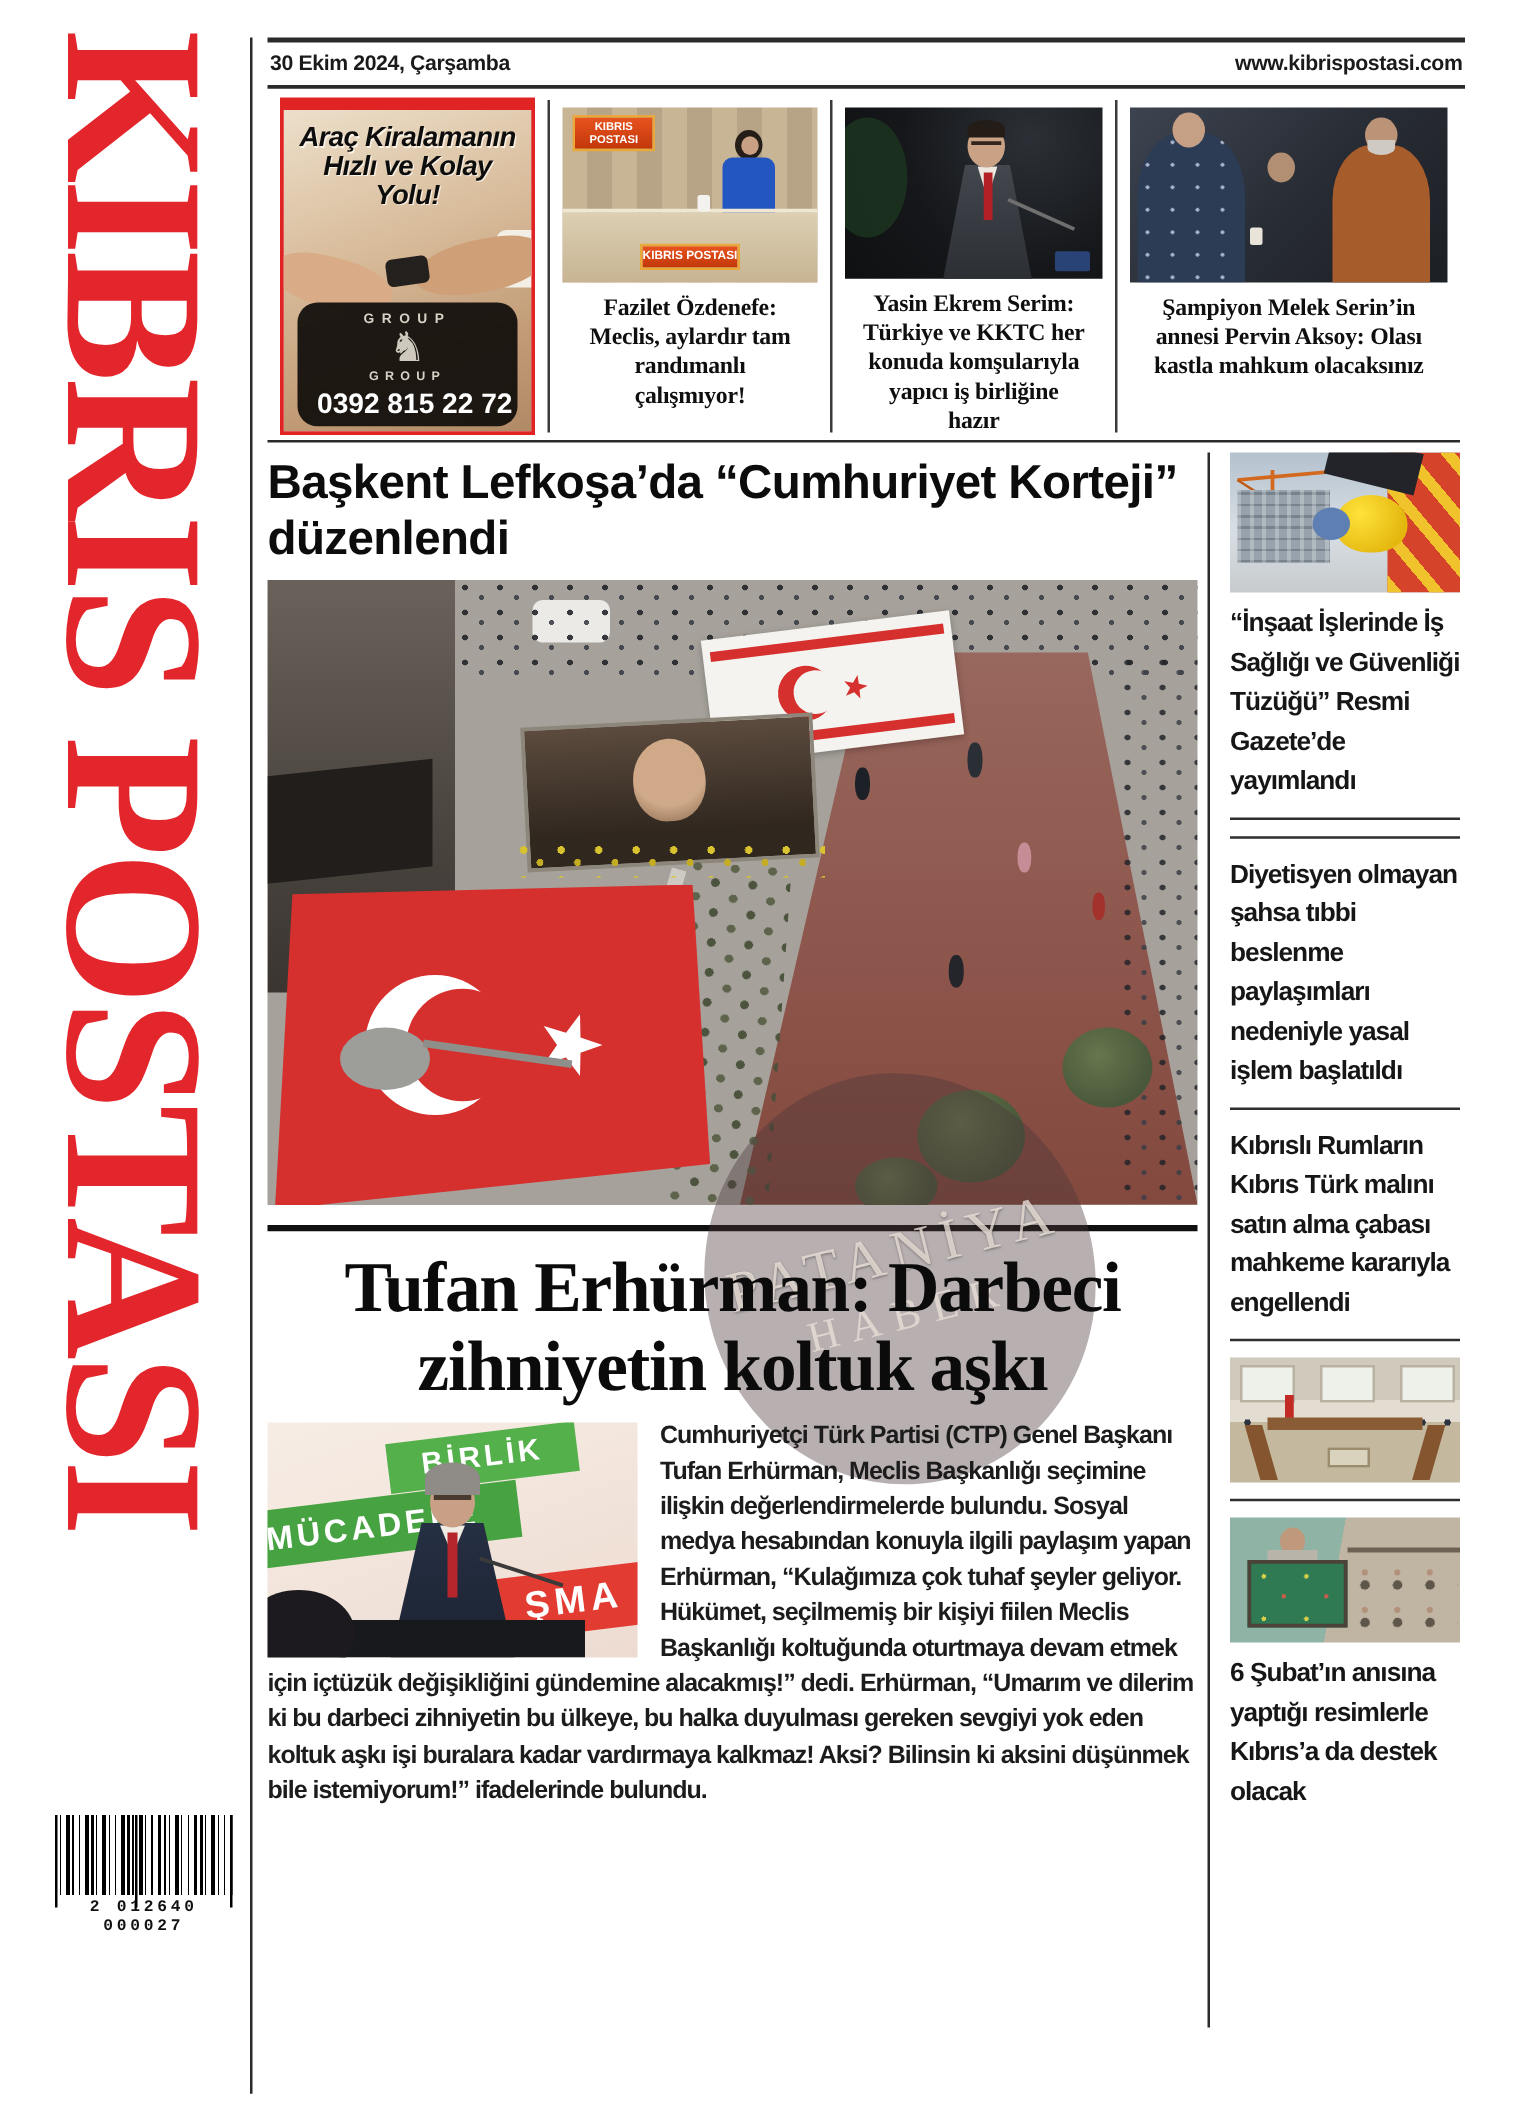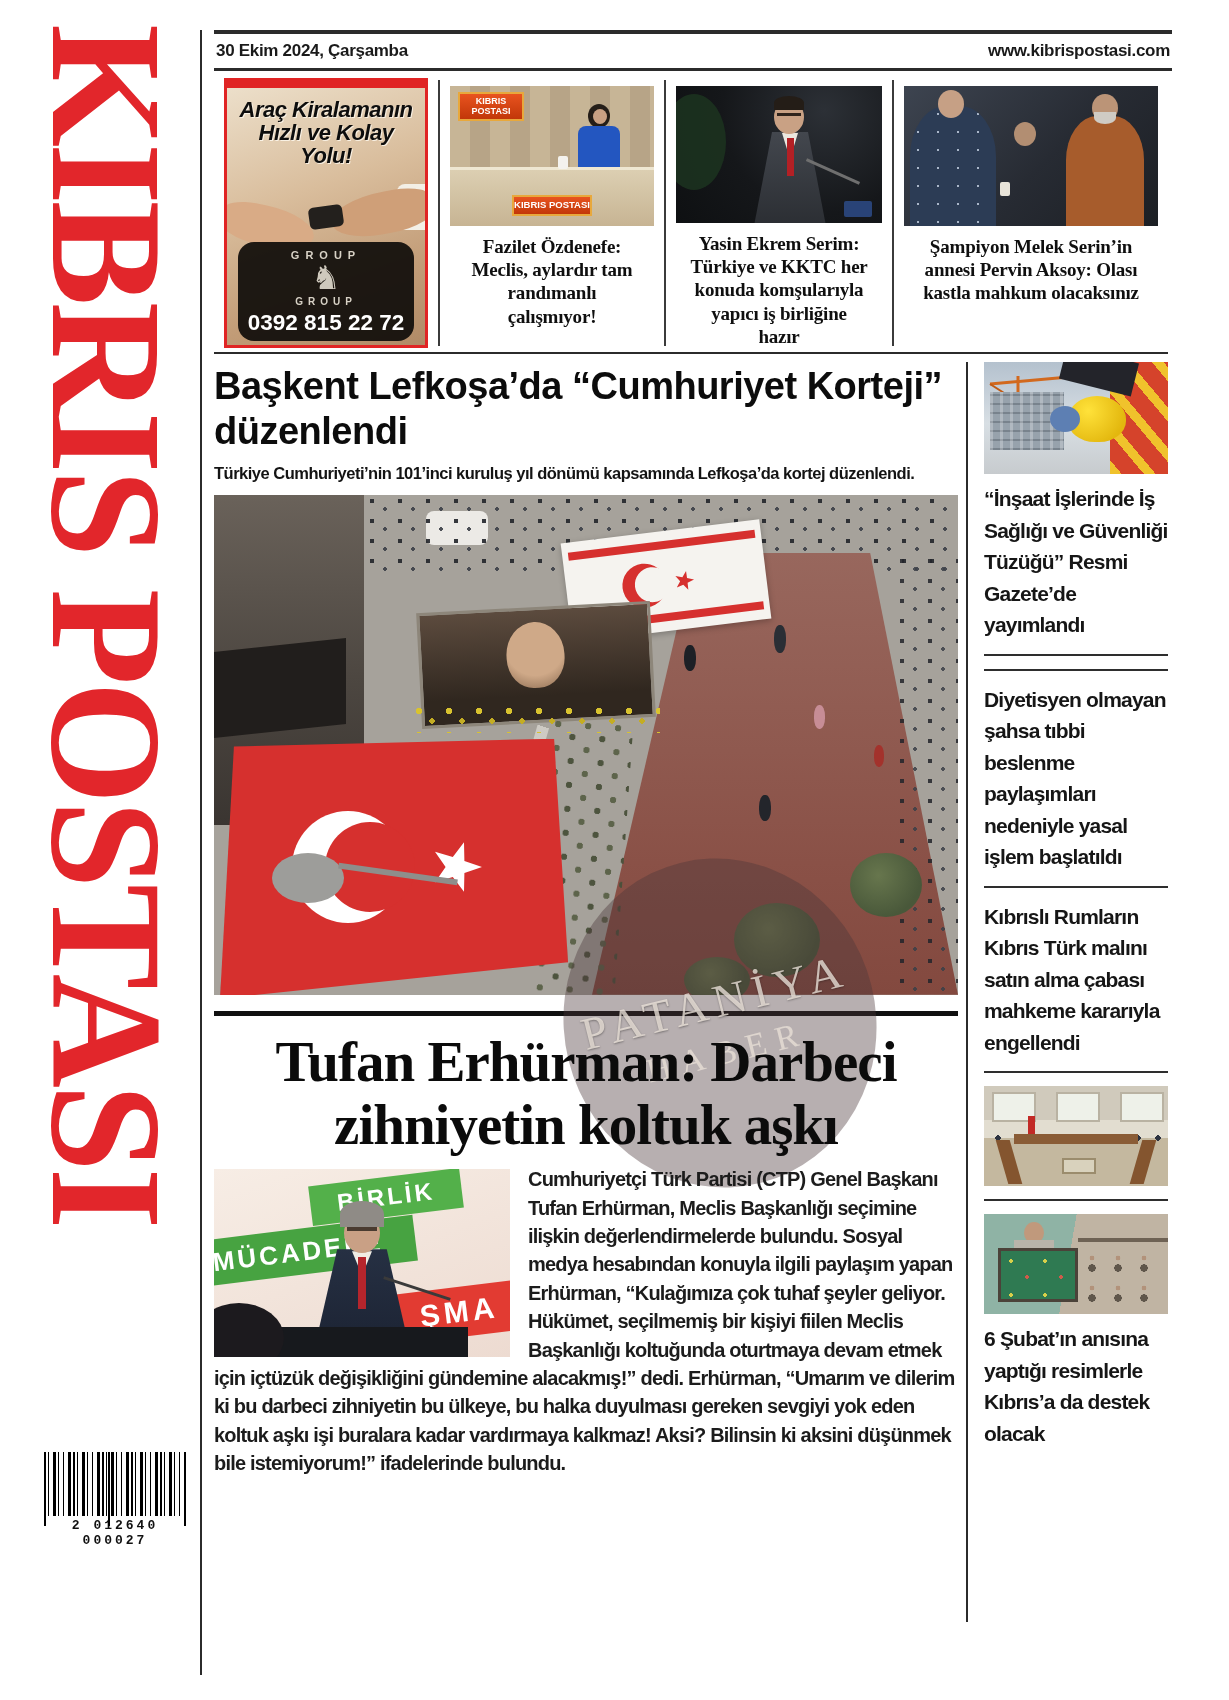--- a/index.html
+++ b/index.html
@@ -52,21 +52,21 @@
     background:#cf9f78;transform:rotate(-10deg);}
   .ad-cuff{position:absolute;right:-12px;top:96px;width:40px;height:46px;background:#f3efe6;border-radius:8px;}
   .ad-key{position:absolute;left:50%;top:118px;transform:translateX(-50%) rotate(-8deg);
     width:34px;height:22px;background:#23201d;border-radius:5px;}
   .ad-badge{position:absolute;left:50%;bottom:4px;transform:translateX(-50%);
     width:168px;background:rgba(18,15,12,.94);border-radius:16px;
     text-align:center;color:#d8d2c6;padding:7px 4px 5px;}
   .ad-brand{font-size:11px;font-weight:700;letter-spacing:6px;}
   .ad-horse{font-size:33px;line-height:1.05;color:#cfc9bd;}
   .ad-group{font-size:10px;font-weight:700;letter-spacing:5px;}
-  .ad-phone{margin-top:3px;color:#fff;font-weight:800;font-size:22.5px;white-space:nowrap;}
+  .ad-phone{margin-top:3px;color:#fff;font-weight:800;font-size:22.5px;white-space:nowrap;text-align:right;}
 
   
   .ph-studio{background:repeating-linear-gradient(90deg,#c7b596 0 20px,#b7a487 20px 40px);}
   .st-logo{position:absolute;background:linear-gradient(180deg,#e8531f,#c23709);
     border:2px solid #e8a83c;color:#fff;font-weight:800;text-align:center;line-height:1.15;}
   .st-logo1{left:8px;top:6px;width:62px;font-size:9px;padding:2px 0;}
   .st-logo2{left:62px;bottom:10px;width:76px;font-size:9.5px;padding:3px 0;}
   .st-desk{position:absolute;left:0;bottom:0;width:100%;height:56px;
     background:linear-gradient(180deg,#dccfb2,#c7b493);border-top:3px solid #efe7d2;}
   .st-hair{position:absolute;right:44px;top:18px;width:22px;height:24px;border-radius:50%;background:#241d18;}
@@ -307,21 +307,20 @@
       <div class="cr-cup"></div>
     </div>
     <div class="tb-cap">Şampiyon Melek Serin’in annesi Pervin Aksoy: Olası kastla mahkum olacaksınız</div>
   </div>
 </div>
 
 <div class="main-hrule"></div>
 
 <div class="main-col">
   <div class="h1">Başkent Lefkoşa’da “Cumhuriyet Korteji” düzenlendi</div>
-  <div class="subtitle">Türkiye Cumhuriyeti’nin 101’inci kuruluş yıl dönümü kapsamında Lefkoşa’da kortej düzenlendi.</div>
 
   <div class="main-photo">
     <div class="p-buildings"></div>
     <div class="p-awning"></div>
     <div class="p-car"></div>
     <div class="p-crowd-top dots"></div>
     <div class="p-pavement"></div>
     <div class="p-crowd-right dots"></div>
     <div class="p-cross"></div>
 

